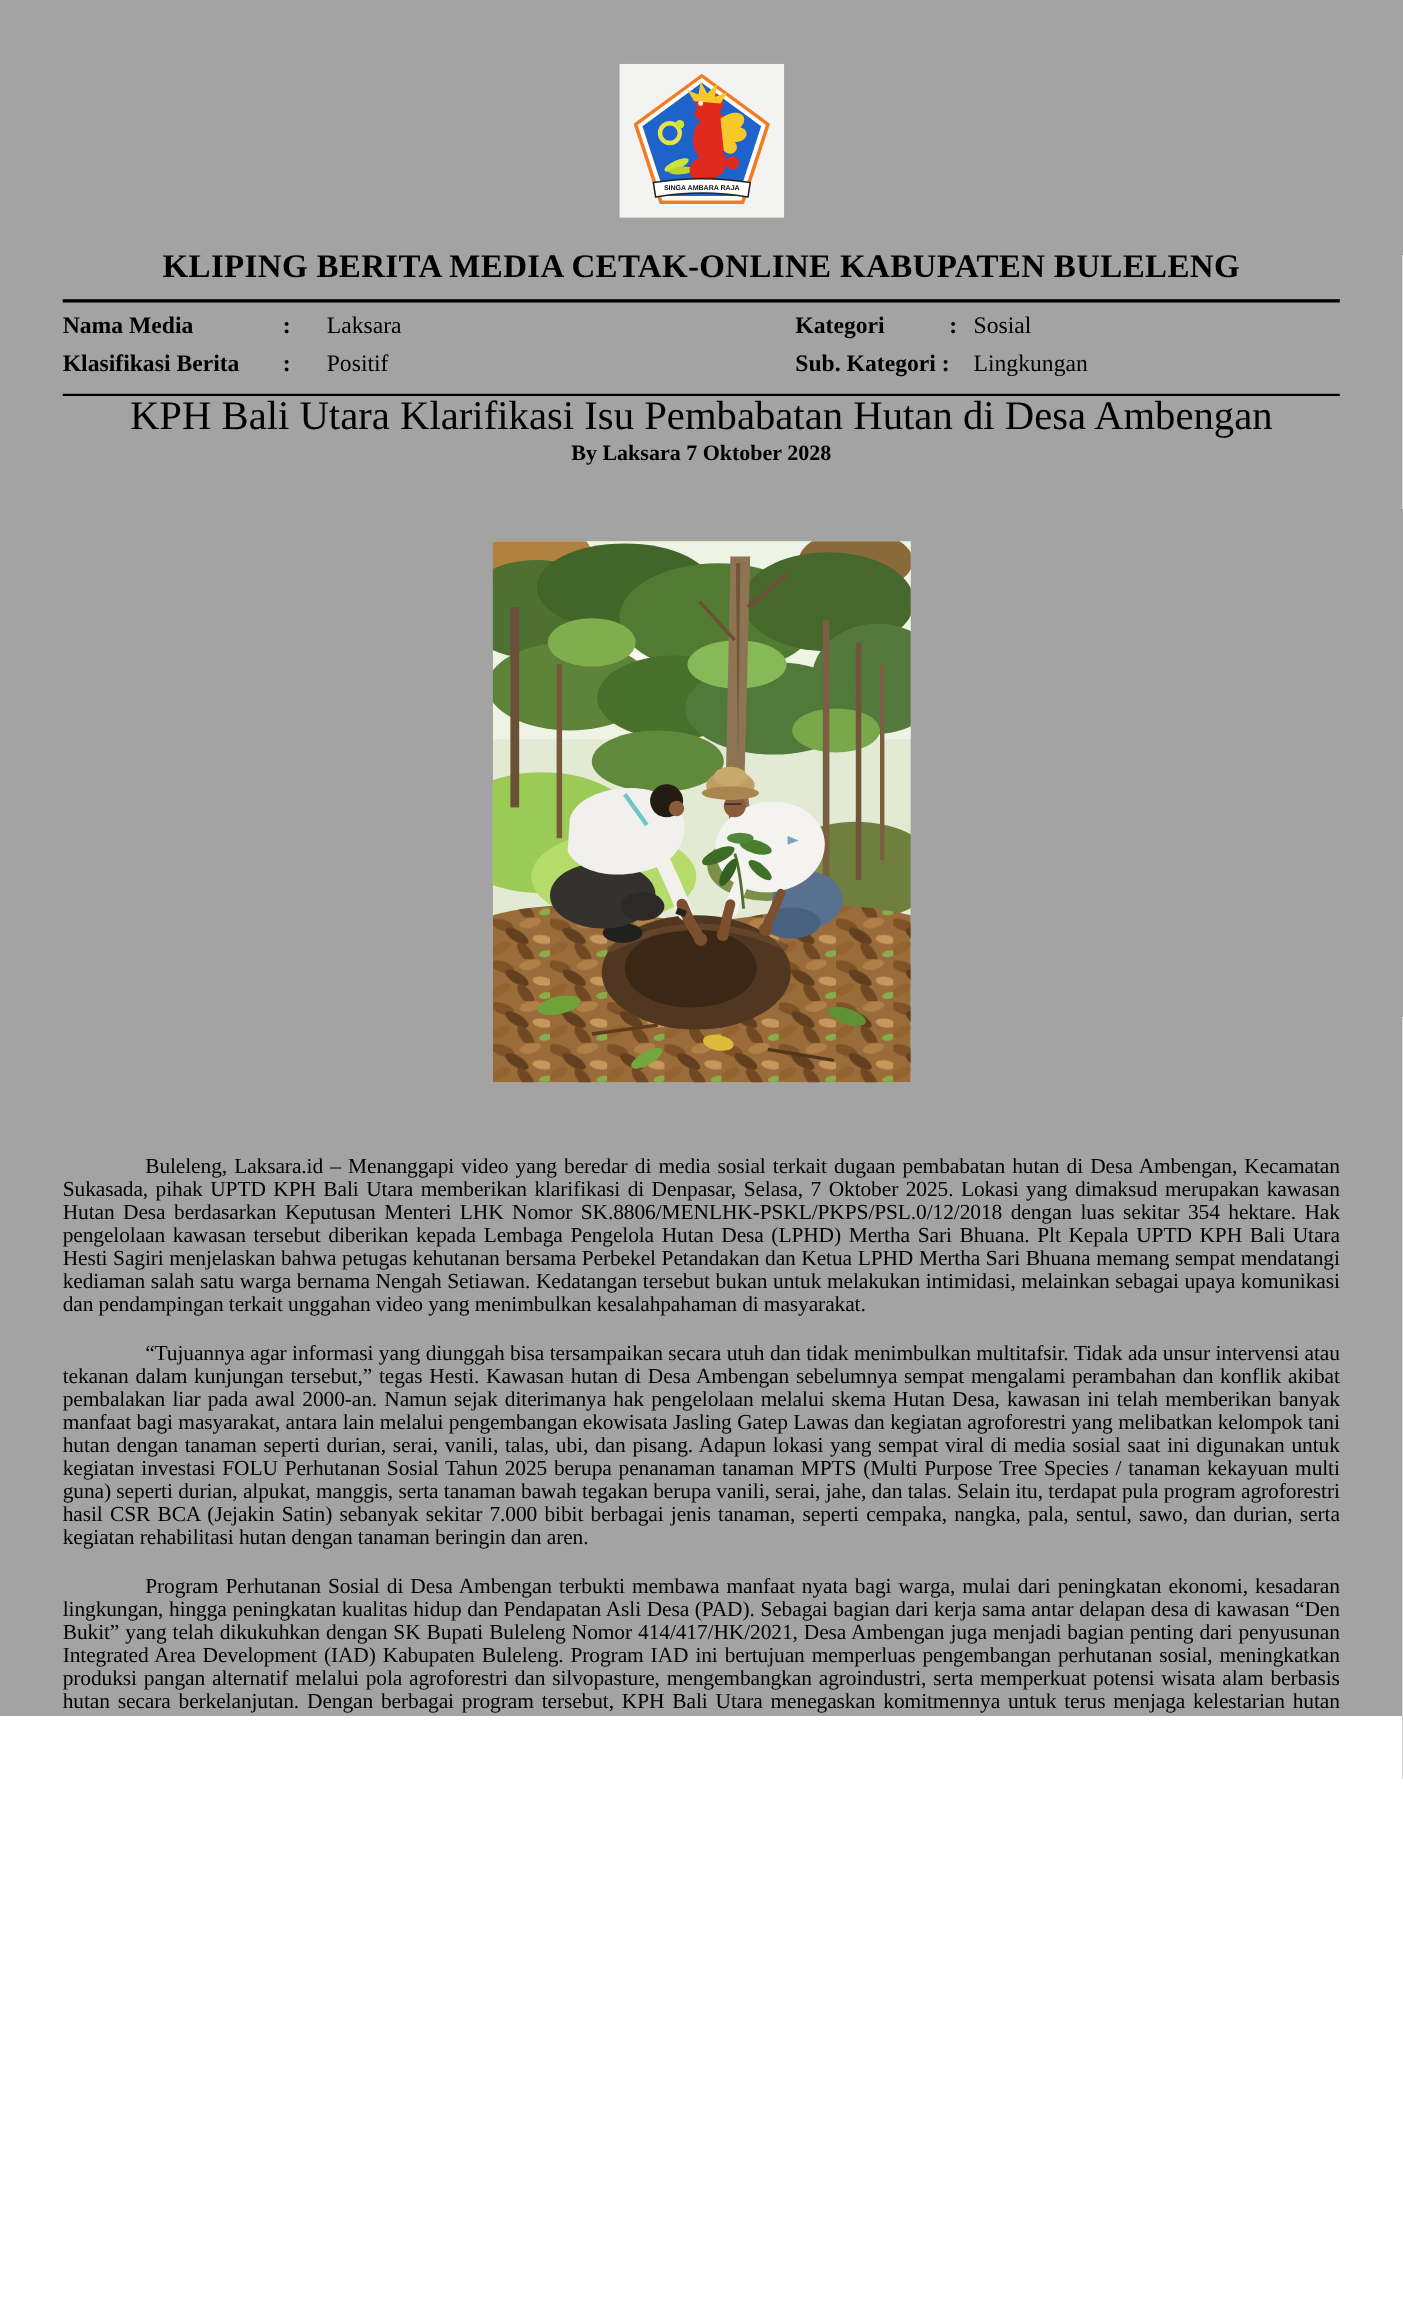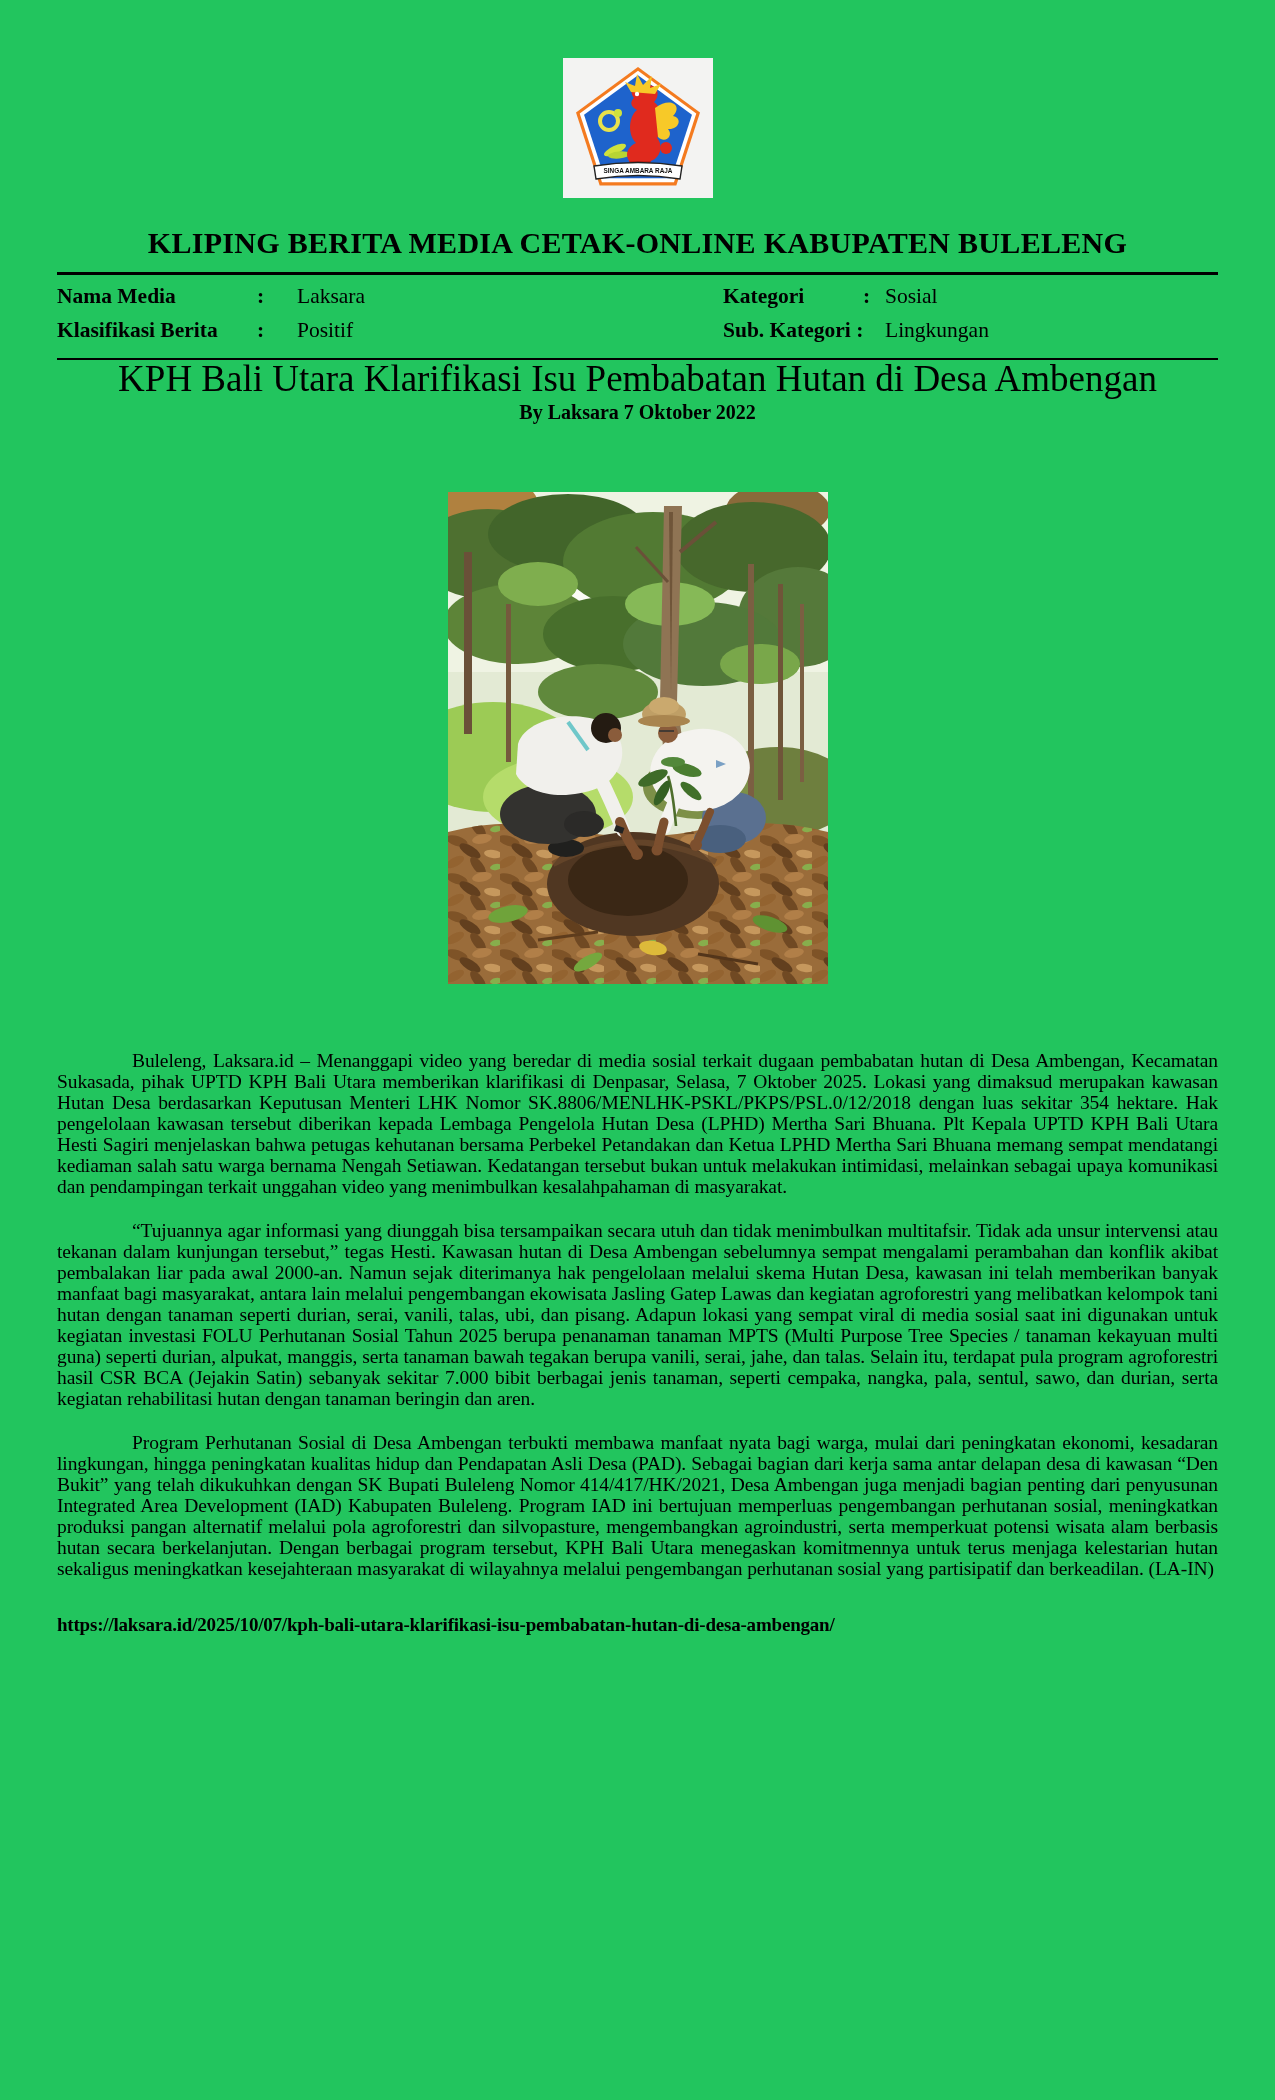--- a/index.html
+++ b/index.html
@@ -1,19 +1,19 @@
 <!DOCTYPE html>
 <html lang="id"><head>
 <meta charset="utf-8">
 <style>
   html,body{margin:0;padding:0;background:#ffffff;}
   .page{
     position:relative;
-    width:1275px;height:2100px;
-    background:#22c55e;
+    width:1275px;height:1560px;
+    background:#a3a3a3;
     font-family:"Liberation Serif", serif;
     color:#000;
     overflow:hidden;
   }
   .content{margin:0 57px;}
 
   
   .logo-wrap{display:flex;justify-content:center;padding-top:58px;}
   .logo-box{width:150px;height:140px;}
   .main-title{
@@ -121,21 +121,21 @@
         </div>
         <div class="meta-right">
           <span class="m-label-r2">Sub. Kategori :</span>
           <span class="m-value">Lingkungan</span>
         </div>
       </div>
     </div>
     <hr class="rule-thin">
 
     <div class="article-title">KPH Bali Utara Klarifikasi Isu Pembabatan Hutan di Desa Ambengan</div>
-    <div class="byline">By Laksara 7 Oktober 2022</div>
+    <div class="byline">By Laksara 7 Oktober 2028</div>
 
     <div class="photo-wrap">
       <svg class="photo" viewBox="0 0 380 492" role="img">
         <defs>
           <pattern id="leafpat" width="52" height="38" patternUnits="userSpaceOnUse">
             <ellipse cx="9" cy="7" rx="11" ry="5" fill="#7d5226" transform="rotate(18 9 7)"></ellipse>
             <ellipse cx="34" cy="5" rx="10" ry="4.5" fill="#b28049" transform="rotate(-12 34 5)"></ellipse>
             <ellipse cx="22" cy="17" rx="12" ry="5" fill="#5f3d1d" transform="rotate(32 22 17)"></ellipse>
             <ellipse cx="45" cy="20" rx="9" ry="4" fill="#c89a5f" transform="rotate(8 45 20)"></ellipse>
             <ellipse cx="7" cy="28" rx="10" ry="4.5" fill="#93622f" transform="rotate(-28 7 28)"></ellipse>

